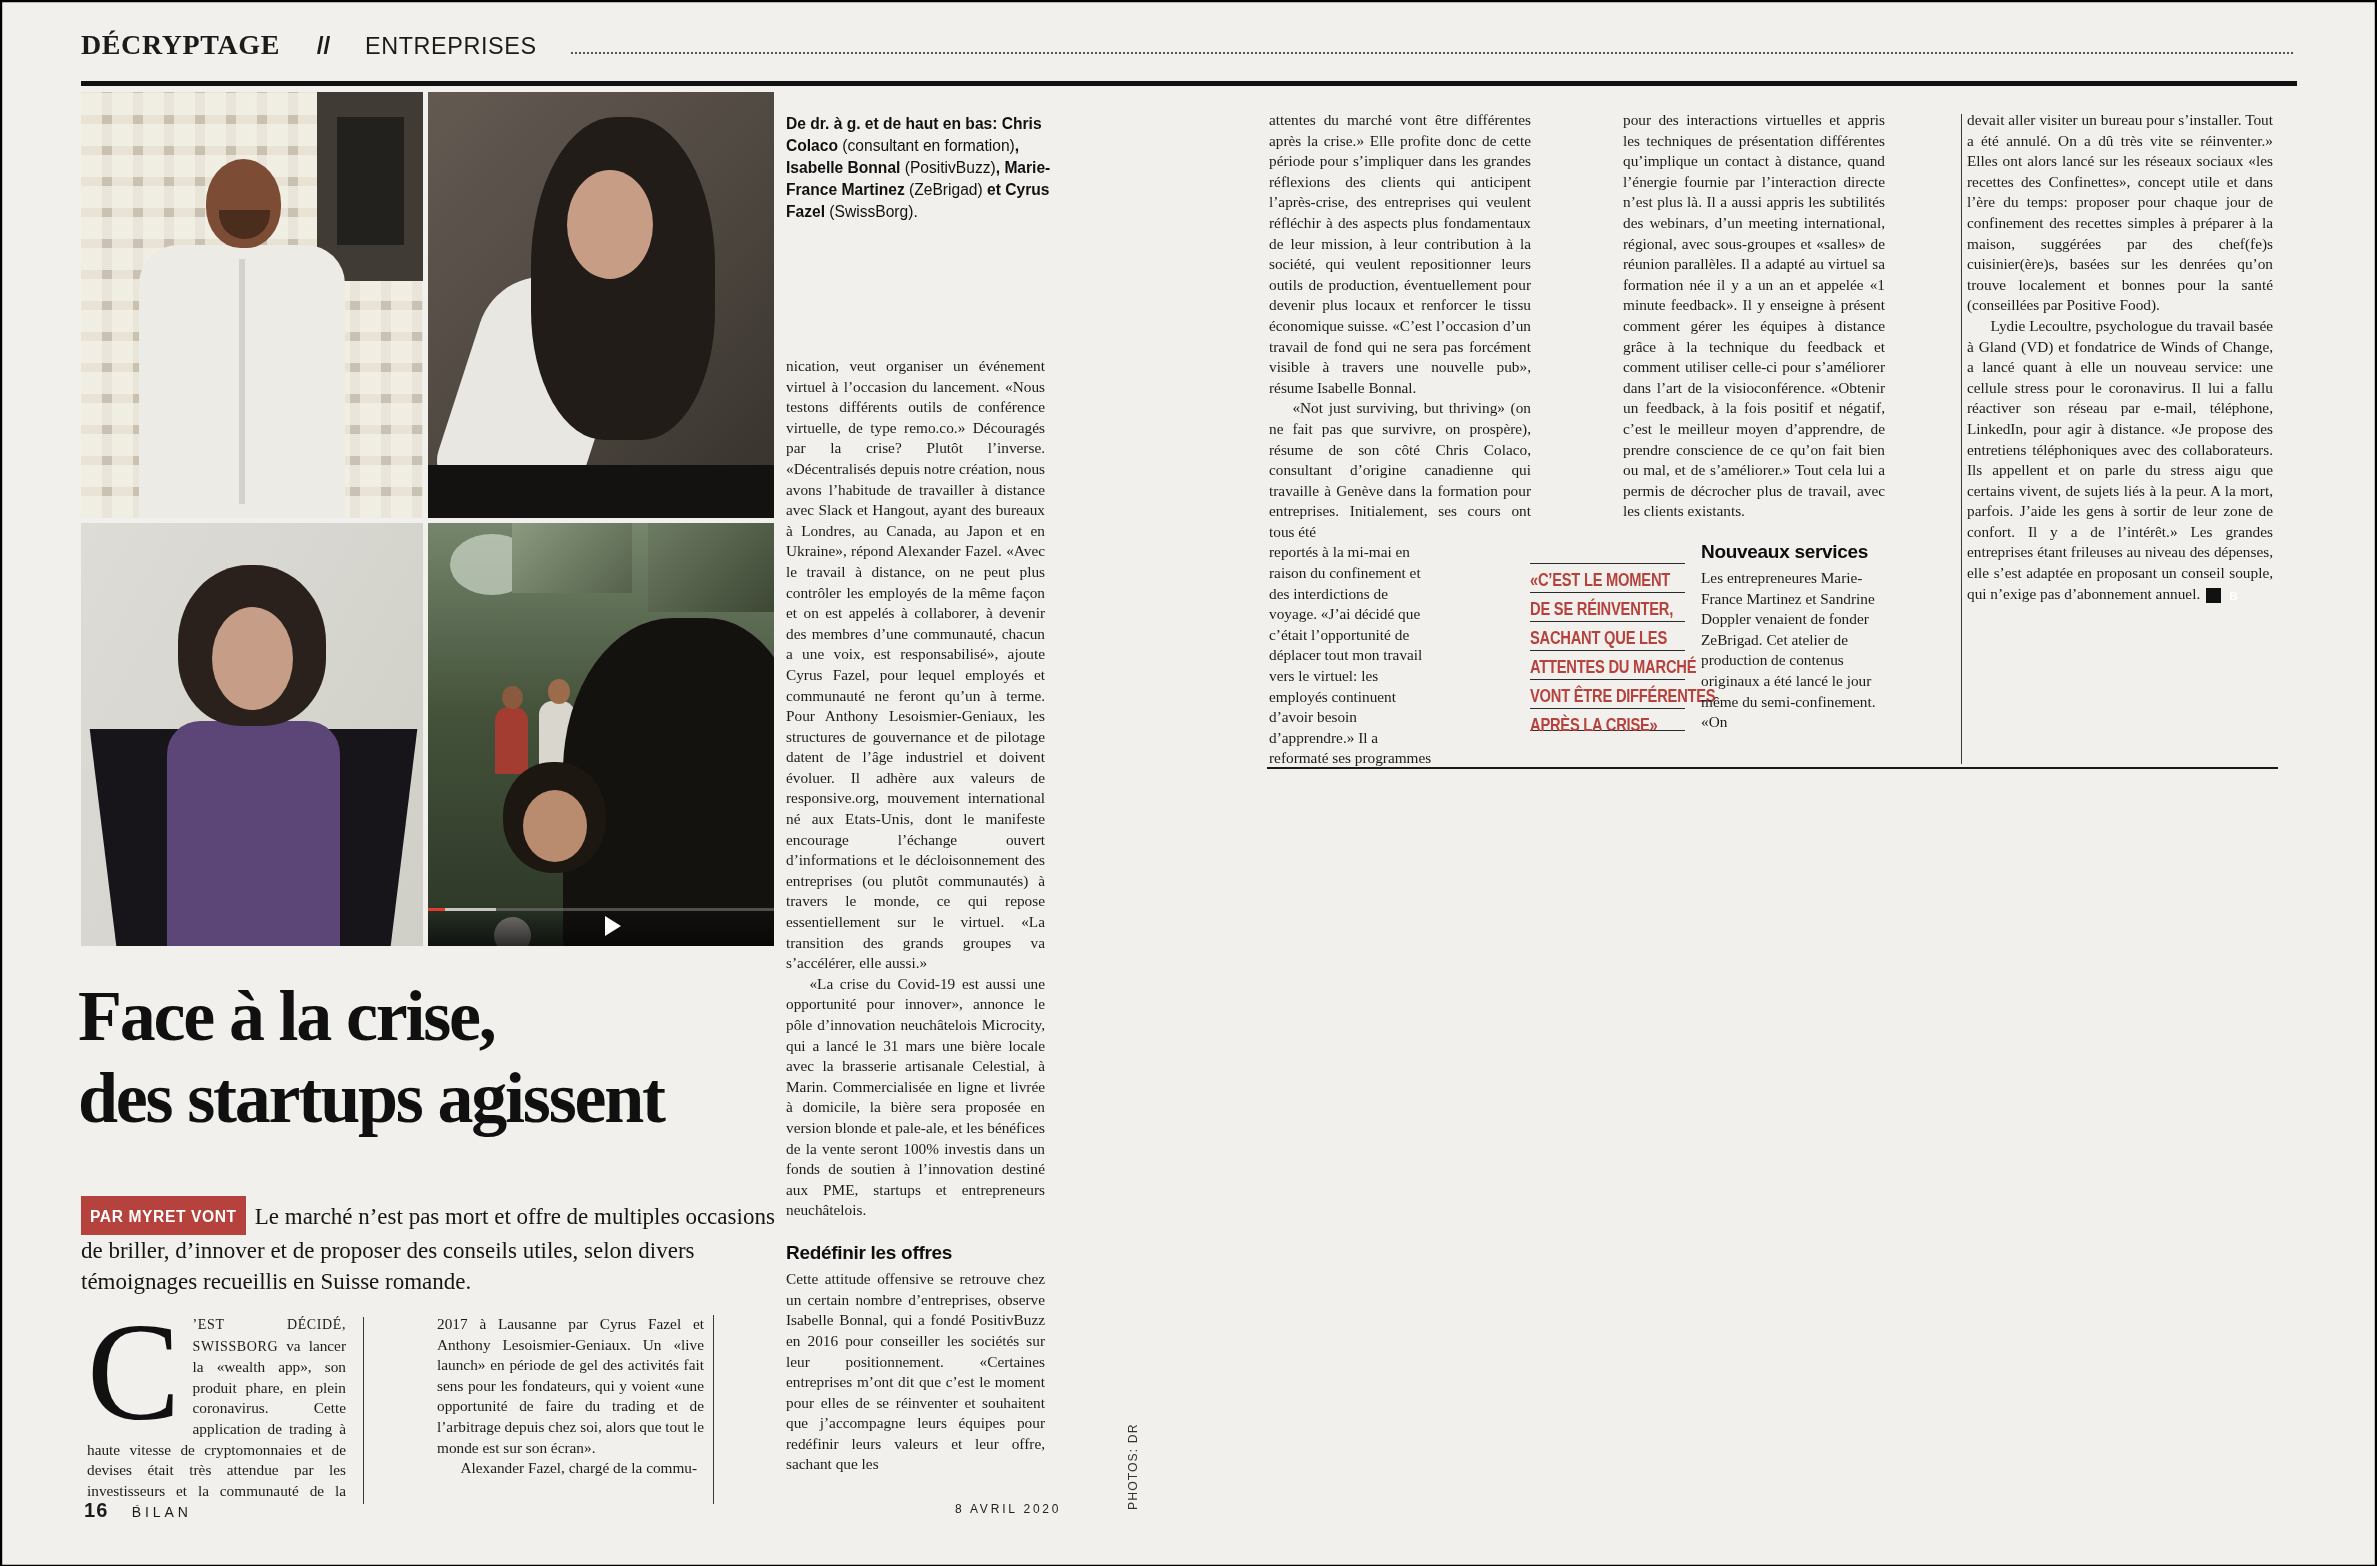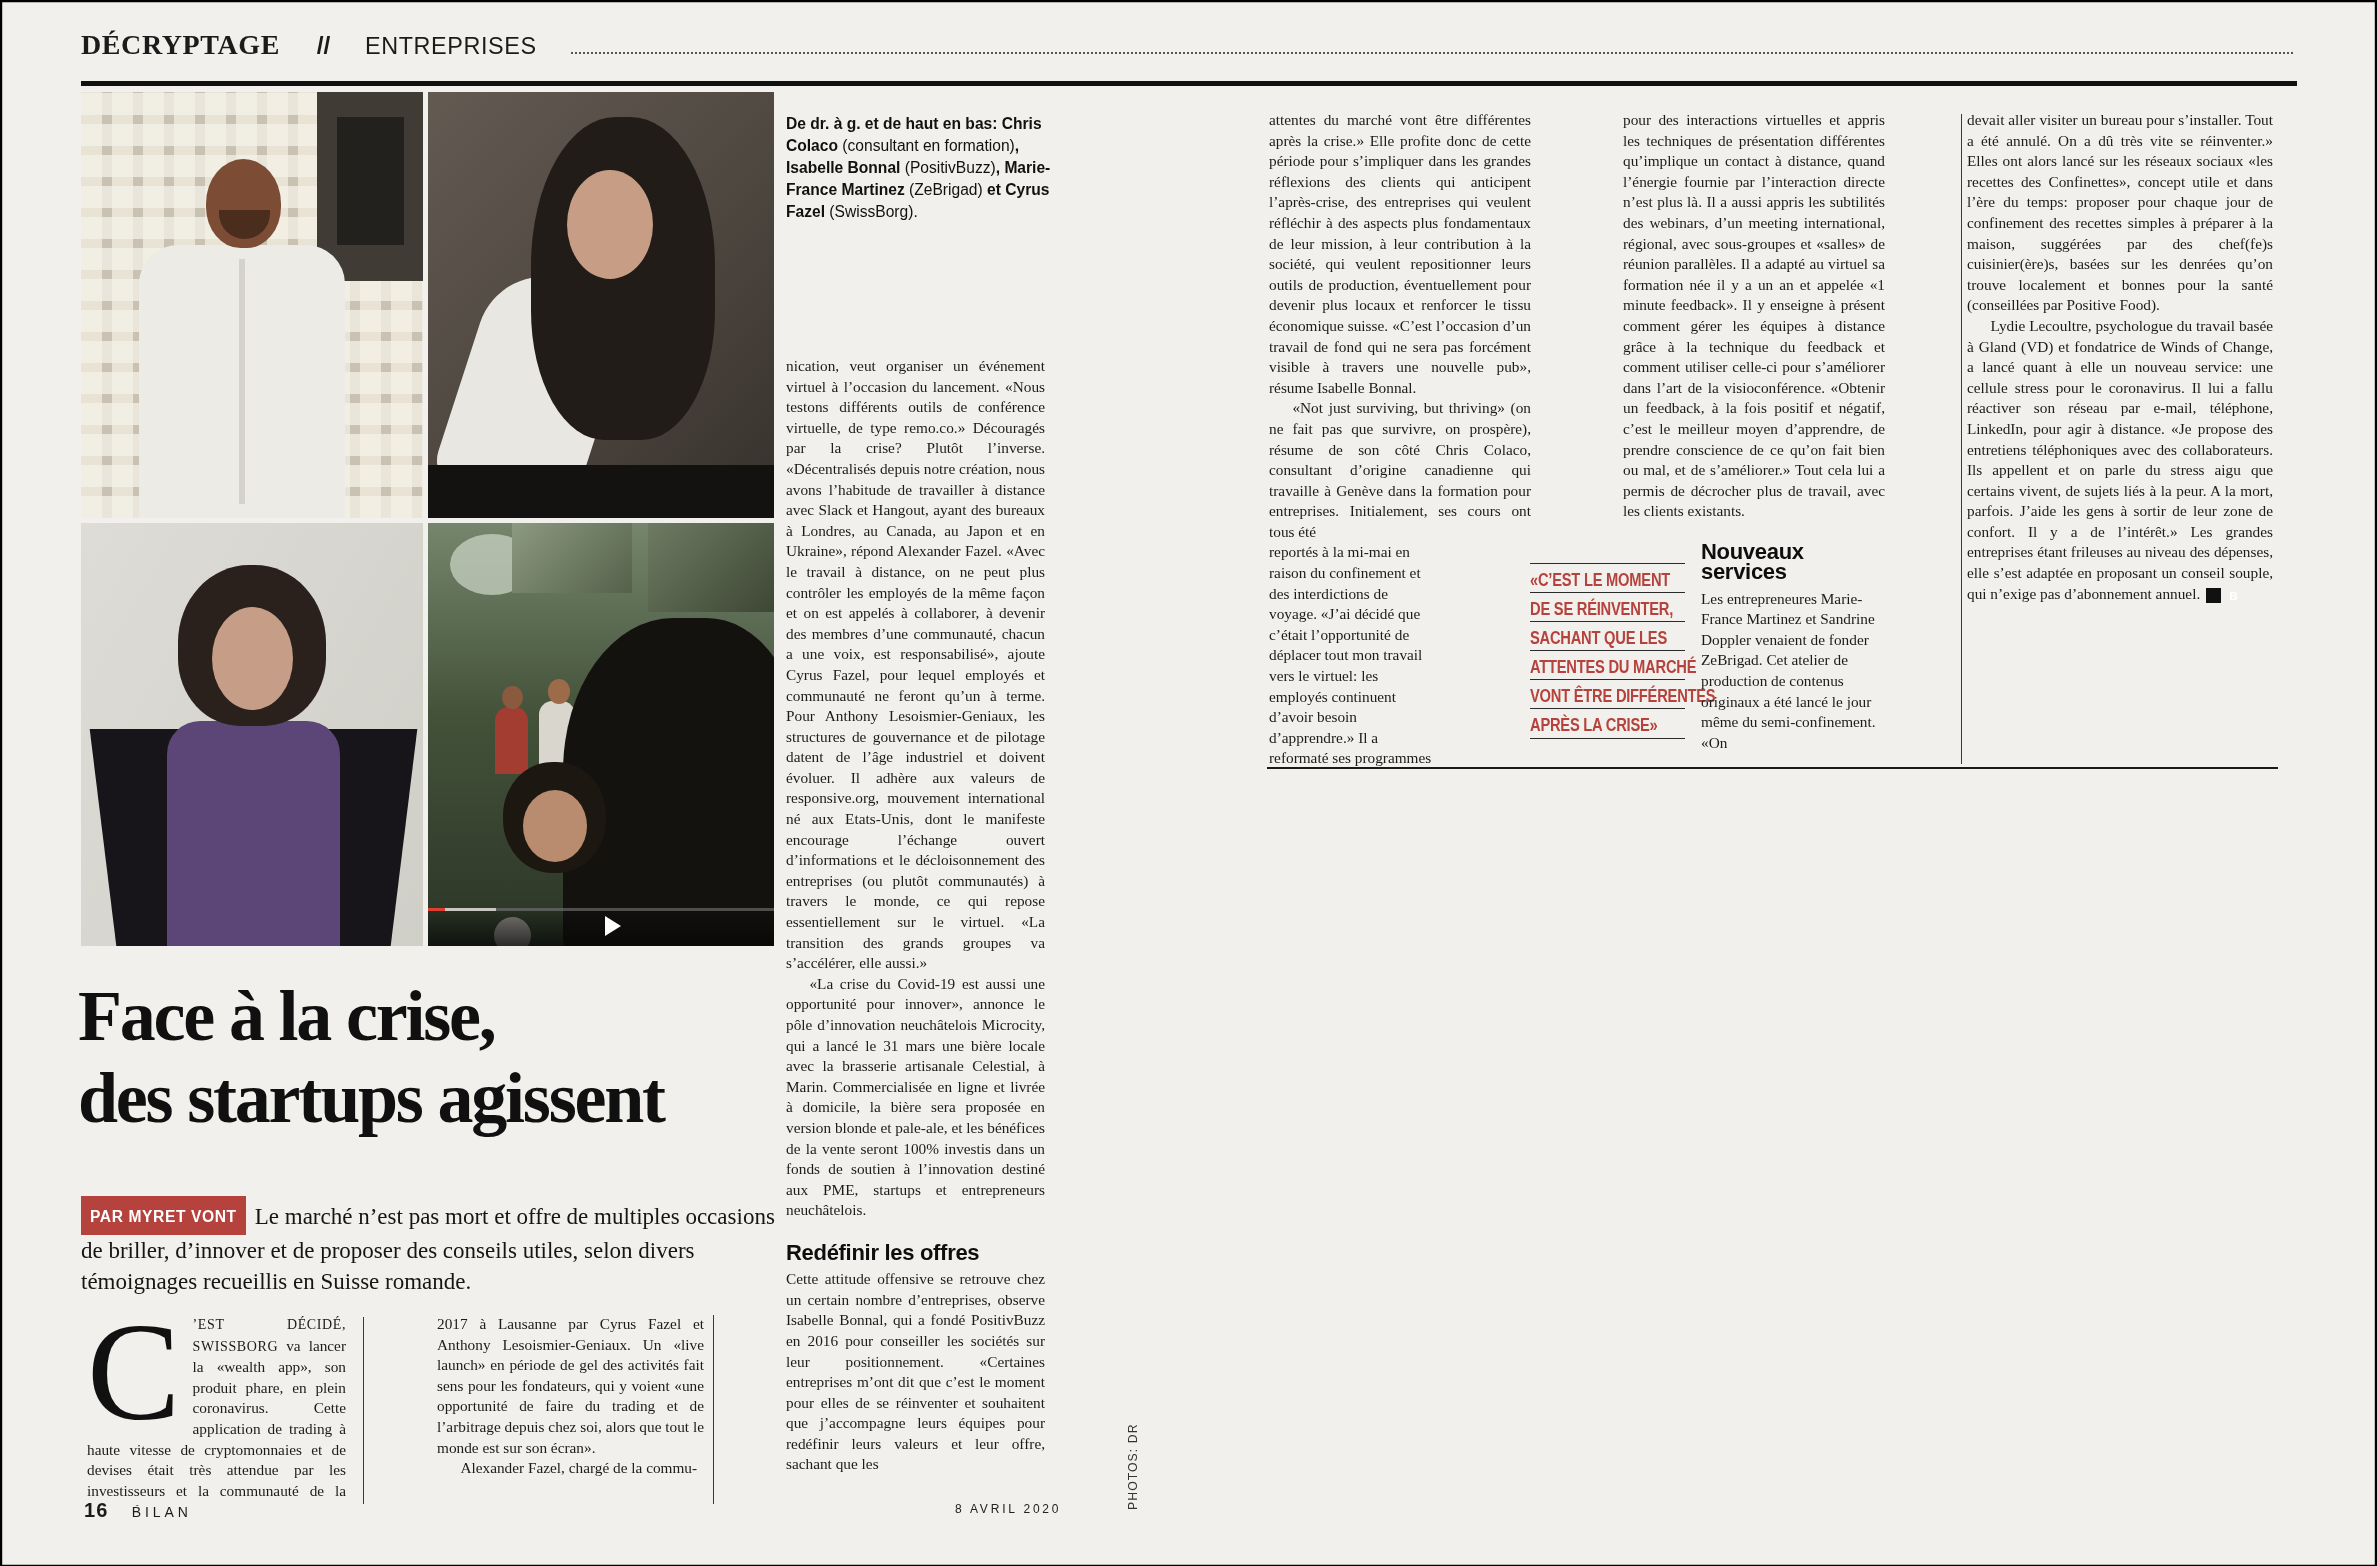--- a/index.html
+++ b/index.html
@@ -83,21 +83,21 @@
 
   
   .headline{left:78px;top:975px;width:707px;margin:0;font-family:"Liberation Serif",serif;font-weight:bold;font-size:72px;line-height:1.14;letter-spacing:-2.2px;color:#101010;}
   .leadwrap{left:81px;top:1196px;width:699px;font-size:23px;line-height:31px;color:#151515;}
   .byline-box{display:inline-block;background:#b5423c;color:#fff;font-family:"Liberation Sans",sans-serif;font-weight:bold;font-size:15.6px;letter-spacing:0.6px;padding:4.5px 9px 3.3px 9px;margin-right:9px;vertical-align:2.8px;}
 
   
   .bodycol{font-size:15.3px;line-height:20.6px;text-align:justify;}
   .bodycol p{margin:0;}
   .bodycol p.ind{text-indent:23.4px;}
-  .subhead{font-family:"Liberation Sans",sans-serif;font-weight:bold;font-size:22px;margin:22px 0 5.6px 0;text-align:left;letter-spacing:-0.3px;color:#0e0e0e;}
+  .subhead{font-family:"Liberation Sans",sans-serif;font-weight:bold;font-size:19px;margin:22px 0 5.6px 0;text-align:left;letter-spacing:-0.3px;color:#0e0e0e;}
 
   .intro-col1{left:87px;top:1314px;width:259px;height:192px;overflow:hidden;}
   .dropcap{float:left;font-family:"Liberation Serif",serif;font-size:140px;line-height:101px;margin:6.7px 12.2px 0 0;color:#111;}
   .leadin{font-size:14px;letter-spacing:0.6px;}
   .vrule{width:1.1px;background:#3a3a3a;}
   .vr1{left:363px;top:1317px;height:187px;}
   .vr2{left:713px;top:1315px;height:189px;}
   .vr3{left:1961px;top:114px;height:650px;}
   .intro-col2{left:437px;top:1314px;width:267px;height:192px;overflow:hidden;}
 
@@ -106,21 +106,21 @@
   .col3 .narrow{width:167px;text-align:left;}
   .col4{left:1623px;top:110px;width:262px;height:657px;overflow:hidden;}
   .col4-lower{margin-left:78px;width:184px;text-align:left;}
   .col4-lower .subhead{margin-top:20px;}
   .col5{left:1967px;top:110px;width:306px;height:657px;overflow:hidden;}
   .rrule{left:1267px;top:767px;width:1011px;height:1.7px;background:#1a1a1a;}
 
   
   .pullquote{left:1530px;top:563px;width:155px;}
   .pq-line{border-top:1.7px solid #2a2a2a;height:29px;box-sizing:border-box;padding-top:5px;}
-  .pq-line:last-child{border-bottom:1.7px solid #2a2a2a;height:31px;}
+  .pq-line:last-child{border-bottom:1.7px solid #2a2a2a;height:23px;}
   .pq-text{display:inline-block;transform:scaleX(0.8);transform-origin:left center;white-space:nowrap;
     font-family:"Liberation Sans",sans-serif;font-weight:bold;font-size:18.4px;letter-spacing:-0.3px;color:#b5423c;}
 
   
   .credit{left:1126px;top:1399px;height:111px;writing-mode:vertical-rl;transform:rotate(180deg);
     font-family:"Liberation Sans",sans-serif;font-size:12.2px;letter-spacing:1.1px;color:#333;}
   .footer-left{left:84px;top:1499px;display:flex;align-items:baseline;font-family:"Liberation Sans",sans-serif;}
   .pageno{font-weight:bold;font-size:20px;letter-spacing:1.1px;}
   .brand{font-size:14px;letter-spacing:3.9px;margin-left:23.4px;}
   .footer-date{left:955px;top:1502px;font-family:"Liberation Sans",sans-serif;font-size:12px;letter-spacing:2.8px;color:#222;}

